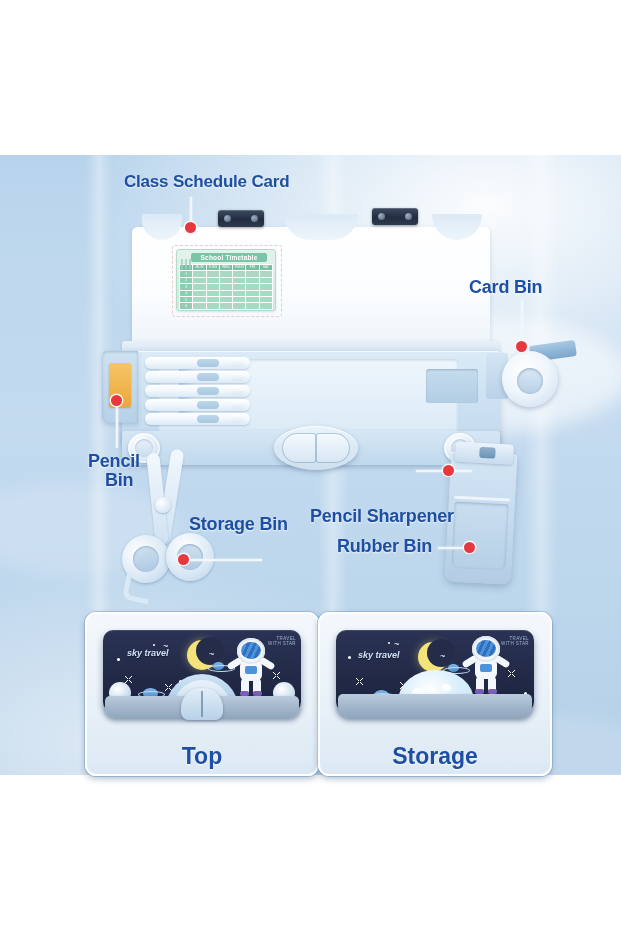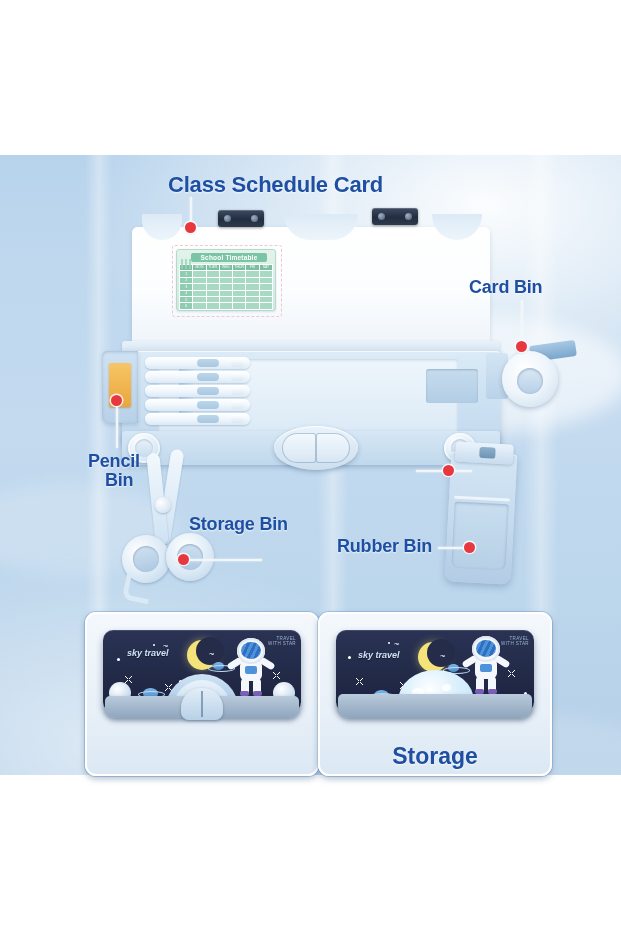--- a/index.html
+++ b/index.html
@@ -22,21 +22,21 @@
   .c4{left:120px;top:700px;width:300px;height:110px;opacity:.22;}
 
   
   .streak{position:absolute;top:155px;height:620px;background:linear-gradient(90deg,rgba(255,255,255,0),rgba(255,255,255,.35),rgba(255,255,255,0));}
 
   
   .label{
     position:absolute;color:#1f4fa3;font-weight:bold;letter-spacing:-.2px;
     text-shadow:0 1px 2px rgba(255,255,255,.75);white-space:nowrap;
   }
-  .lbl-schedule{left:124px;top:172px;font-size:22px;margin-left:44px;}
+  .lbl-schedule{left:124px;top:172px;font-size:17px;}
   .lbl-tape{left:469px;top:277px;font-size:18px;}
   .lbl-rubber1{left:88px;top:451px;font-size:18px;}
   .lbl-rubber2{left:105px;top:470px;font-size:18px;}
   .lbl-scissors{left:189px;top:514px;font-size:18px;}
   .lbl-sharp{left:310px;top:506px;font-size:18px;}
   .lbl-storage{left:337px;top:536px;font-size:18px;}
 
   .dot{position:absolute;width:11px;height:11px;border-radius:50%;background:#e8383f;
        box-shadow:0 0 0 1.5px rgba(255,255,255,.85),0 1px 2px rgba(0,0,0,.25);}
   .lead{position:absolute;background:#f2f6fb;height:2px;box-shadow:0 0 2px rgba(255,255,255,.9);}
@@ -426,20 +426,21 @@
 
   <div class="label lbl-rubber1">Pencil</div>
   <div class="label lbl-rubber2">Bin</div>
   <div class="leadv" style="left:116px;top:400px;height:48px;"></div>
   <div class="dot" style="left:111px;top:395px;"></div>
 
   <div class="label lbl-scissors">Storage Bin</div>
   <div class="lead" style="left:186px;top:559px;width:76px;"></div>
   <div class="dot" style="left:178px;top:554px;"></div>
 
+  <div class="label lbl-sharp">Pencil Sharpener</div>
   <div class="lead" style="left:416px;top:470px;width:56px;"></div>
   <div class="dot" style="left:443px;top:465px;"></div>
 
   <div class="label lbl-storage">Rubber Bin</div>
   <div class="lead" style="left:438px;top:547px;width:30px;"></div>
   <div class="dot" style="left:464px;top:542px;"></div>
 
   <div class="panel p-left">
     <div class="case">
       <div class="case-shell">
@@ -474,20 +475,21 @@
         <div class="tc-arc"></div>
         <div class="tc-arc2"></div>
         <div class="tab" style="left:44px;top:68px;width:22px;"></div>
         <div class="tab" style="left:134px;top:68px;width:22px;"></div>
       </div>
       <div class="pad pad-l"></div>
       <div class="pad pad-r"></div>
       <div class="case-base"></div>
       <div class="tc-btn"></div>
     </div>
+    <div class="panel-label">Top</div>
   </div>
 
   <div class="panel p-right">
     <div class="case">
       <div class="case-shell">
         <div class="logo" style="left:22px;top:20px;">sky travel</div>
         <div class="tws" style="right:5px;top:6px;">TRAVEL</div>
         <div class="tws" style="right:5px;top:11px;">WITH STAR</div>
         <div class="moon" style="left:82px;top:12px;"></div>
         <div class="planet" style="left:38px;top:60px;"></div>

